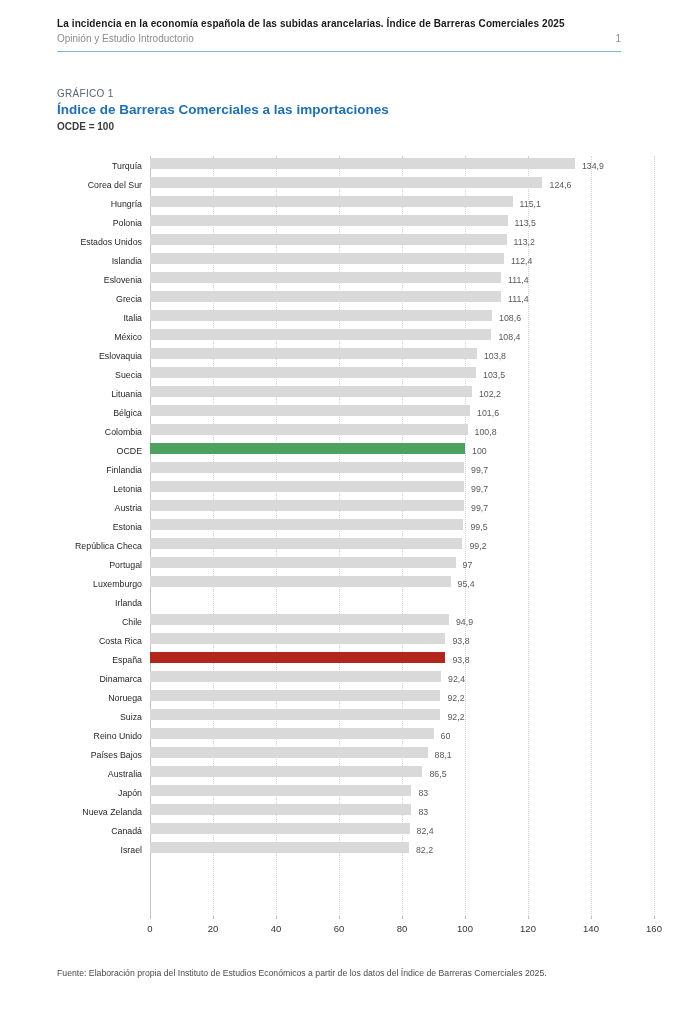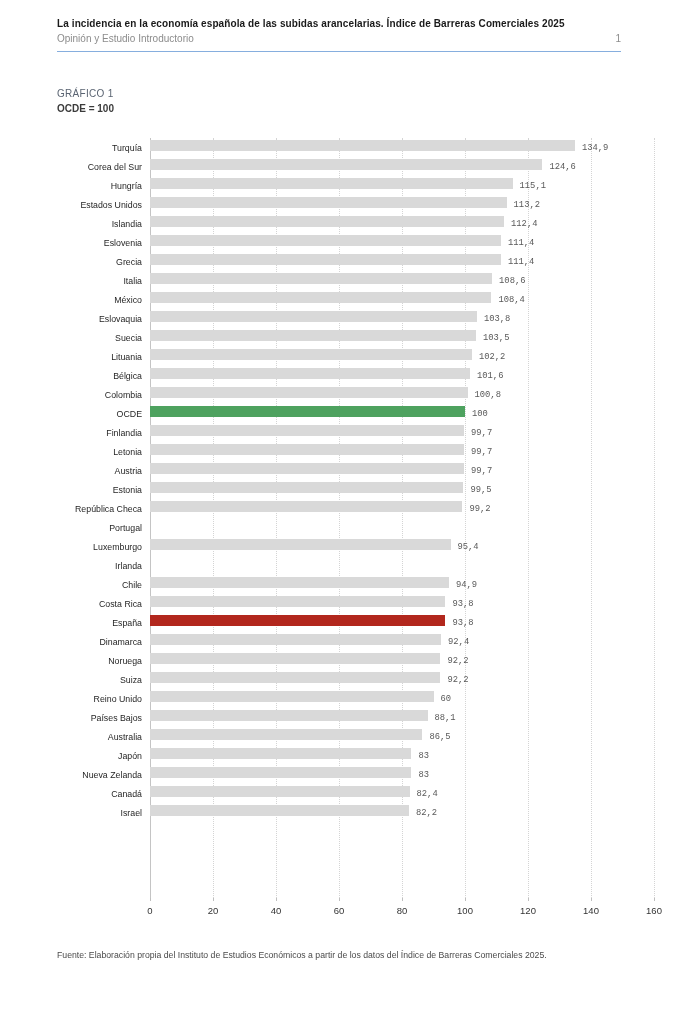--- a/index.html
+++ b/index.html
@@ -30,21 +30,21 @@
   .chart-body { position: relative; height: 760px; }
   .gridlines { position: absolute; left: 93px; right: 0; top: 0; bottom: 0; }
   .gridline { position: absolute; top: 0; bottom: 0; width: 0; border-left: 1px dotted #d4d4d4; }
   .gridline.zero { border-left: 1px solid #c4c4c4; }
   .rows { position: relative; }
   .row { display: flex; align-items: center; height: 19px; }
   .row-label {
     width: 85px; padding-right: 8px; flex: none;
     text-align: right; font-size: 8.8px; color: #262626; white-space: nowrap;
   }
-  .track { position: relative; flex: 1; height: 15px; font-family: Liberation Mono, monospace; }
+  .track { position: relative; flex: 1; height: 15px; }
   .bar { height: 11px; }
   .value-label {
     position: absolute; top: 50%; transform: translateY(-50%);
     font-size: 8.8px; color: #595959; white-space: nowrap;
   }
   .x-axis { position: relative; height: 26px; margin-left: 93px; }
   .x-tick-mark { position: absolute; top: 0; height: 3px; width: 0; border-left: 1px solid #bfbfbf; }
   .x-tick-label {
     position: absolute; top: 7px; transform: translateX(-50%);
     font-size: 9.5px; color: #333333;
@@ -58,20 +58,21 @@
   <div class="header-title">La incidencia en la economía española de las subidas arancelarias. Índice de Barreras Comerciales 2025</div>
   <div class="header-sub-row">
     <span class="header-subtitle">Opinión y Estudio Introductorio</span>
     <span class="header-pagenum">1</span>
   </div>
   <hr class="header-rule">
 </div>
 
 <div class="figure-head">
   <div class="figure-label">GRÁFICO 1</div>
+  <div class="figure-title">Índice de Barreras Comerciales a las importaciones</div>
   <div class="figure-subtitle">OCDE = 100</div>
 </div>
 
 <div class="chart">
   <div class="chart-body">
     <div class="gridlines" id="gridlines">
         <div class="gridline zero" style="left: 0%;"></div>
         <div class="gridline" style="left: 12.5%;"></div>
         <div class="gridline" style="left: 25%;"></div>
         <div class="gridline" style="left: 37.5%;"></div>
@@ -97,20 +98,27 @@
           </div>
         </div>
         <div class="row">
           <div class="row-label">Hungría</div>
           <div class="track">
             <div class="bar" style="width: 71.9375%; background: rgb(217, 217, 217);"></div>
             <span class="value-label" style="left: calc(71.9375% + 7px);">115,1</span>
           </div>
         </div>
         <div class="row">
+          <div class="row-label">Polonia</div>
+          <div class="track">
+            <div class="bar" style="width: 70.9375%; background: rgb(217, 217, 217);"></div>
+            <span class="value-label" style="left: calc(70.9375% + 7px);">113,5</span>
+          </div>
+        </div>
+        <div class="row">
           <div class="row-label">Estados Unidos</div>
           <div class="track">
             <div class="bar" style="width: 70.75%; background: rgb(217, 217, 217);"></div>
             <span class="value-label" style="left: calc(70.75% + 7px);">113,2</span>
           </div>
         </div>
         <div class="row">
           <div class="row-label">Islandia</div>
           <div class="track">
             <div class="bar" style="width: 70.25%; background: rgb(217, 217, 217);"></div>
@@ -217,20 +225,24 @@
         </div>
         <div class="row">
           <div class="row-label">República Checa</div>
           <div class="track">
             <div class="bar" style="width: 62%; background: rgb(217, 217, 217);"></div>
             <span class="value-label" style="left: calc(62% + 7px);">99,2</span>
           </div>
         </div>
         <div class="row">
           <div class="row-label">Portugal</div>
+          <div class="track">
+            <div class="bar" style="width: 60.625%; background: rgb(217, 217, 217);"></div>
+            <span class="value-label" style="left: calc(60.625% + 7px);">97</span>
+          </div>
         </div>
         <div class="row">
           <div class="row-label">Luxemburgo</div>
           <div class="track">
             <div class="bar" style="width: 59.625%; background: rgb(217, 217, 217);"></div>
             <span class="value-label" style="left: calc(59.625% + 7px);">95,4</span>
           </div>
         </div>
         <div class="row">
           <div class="row-label">Irlanda</div>

